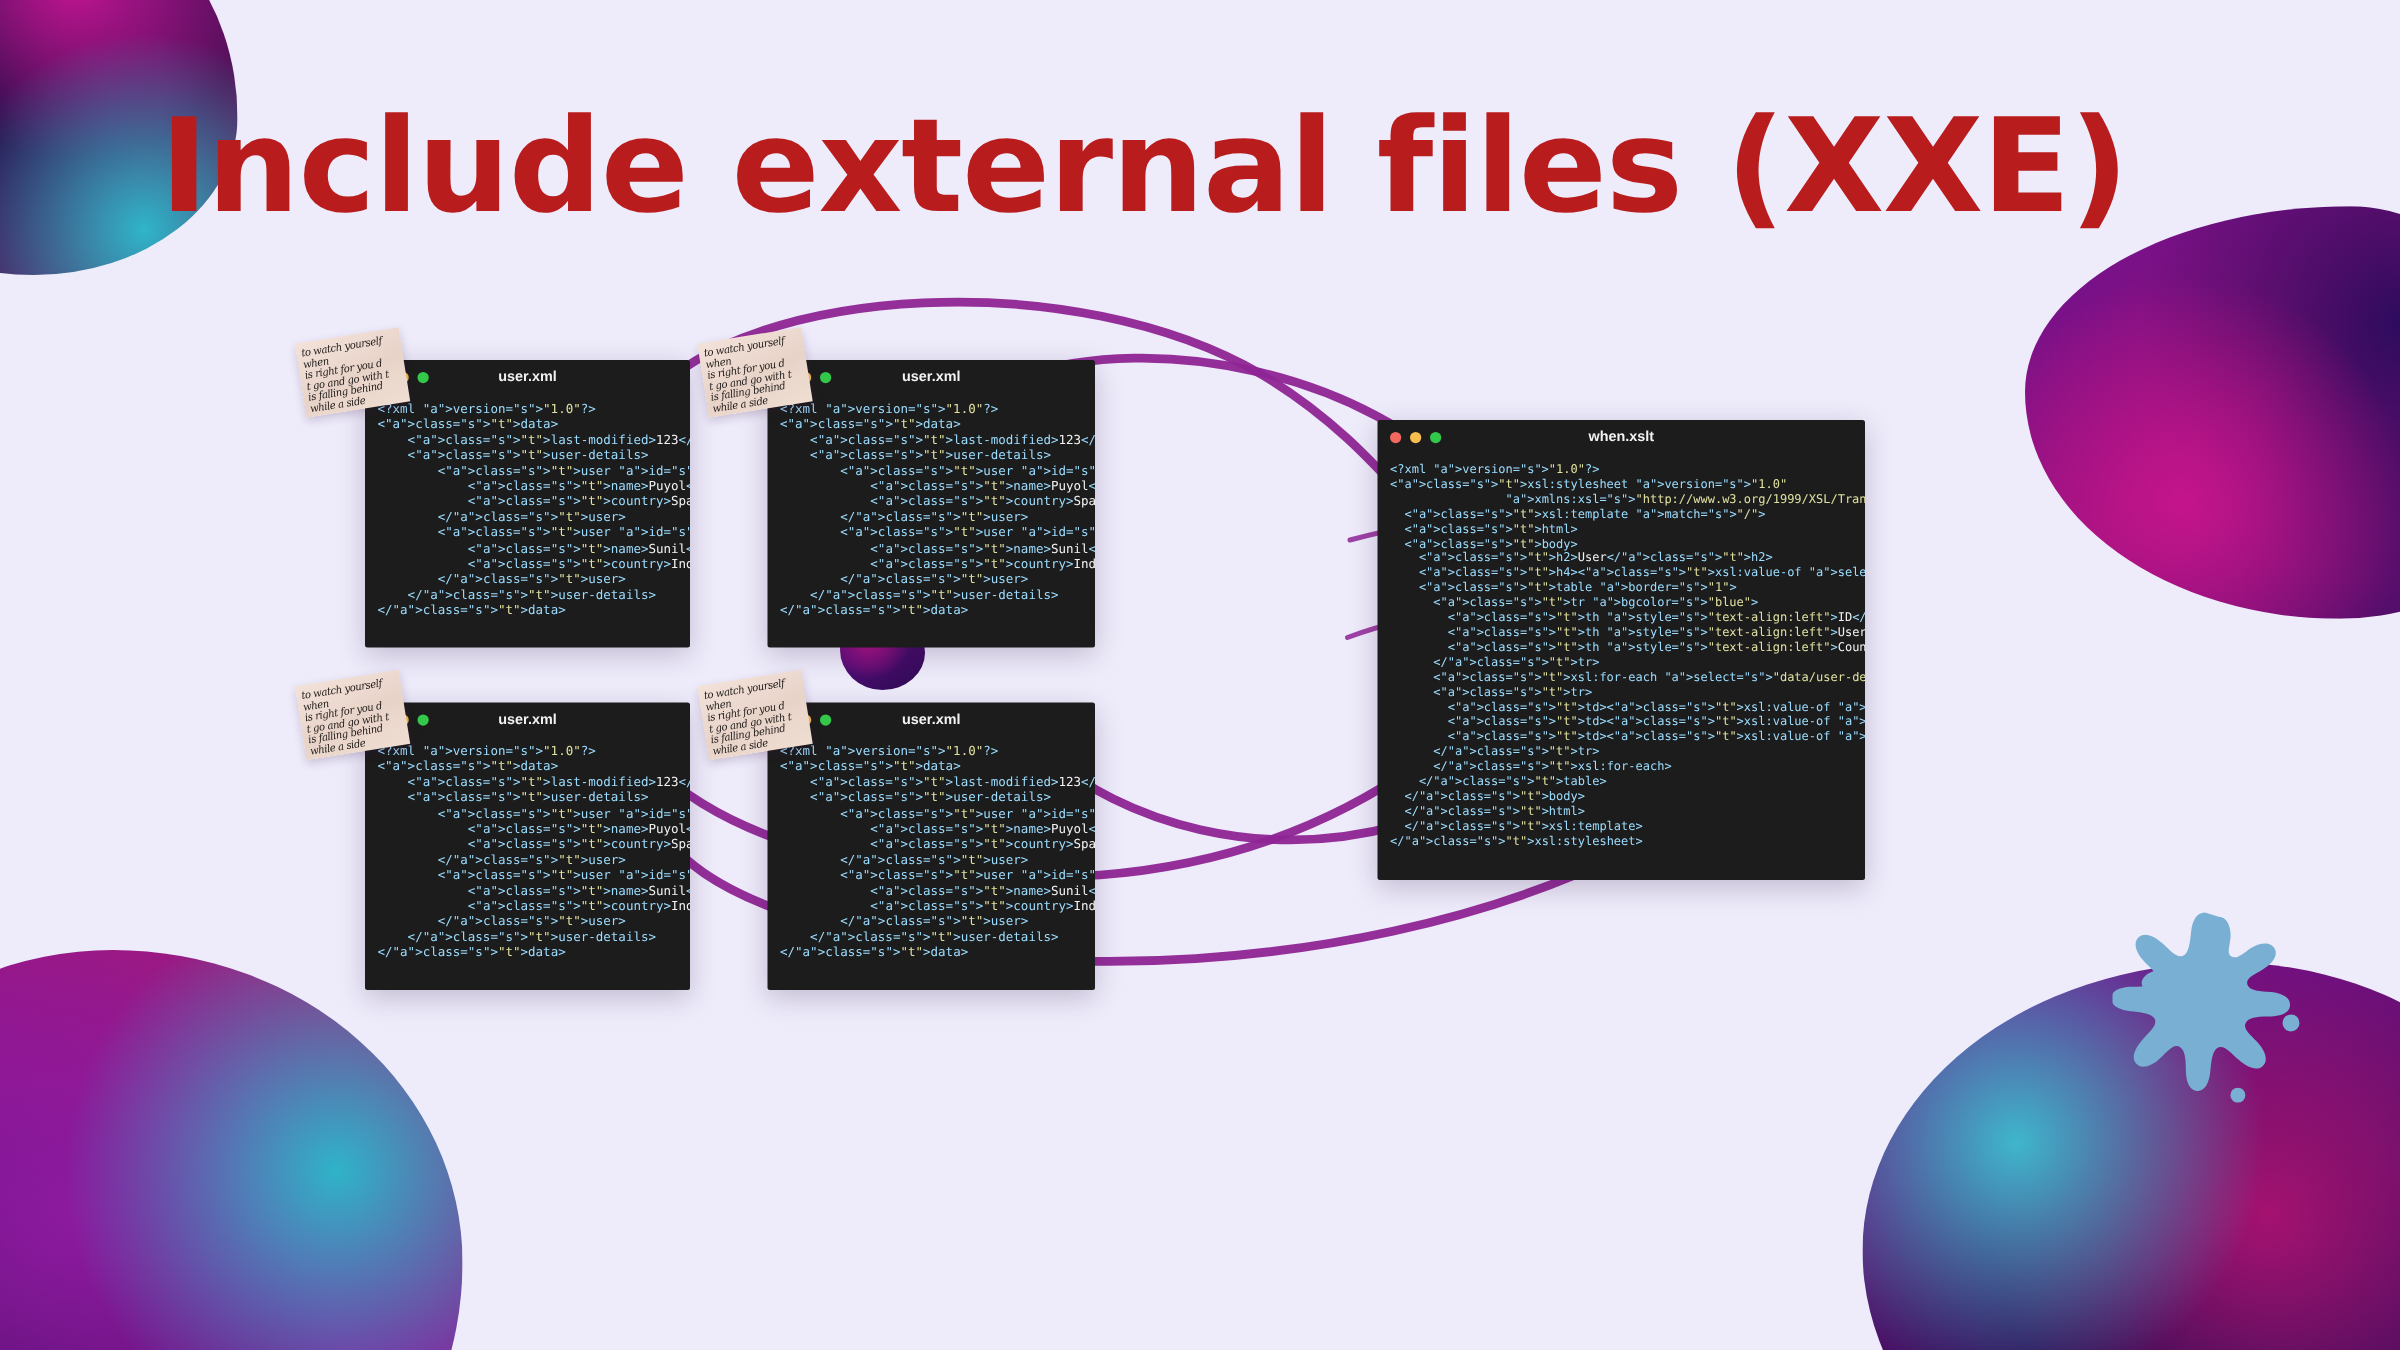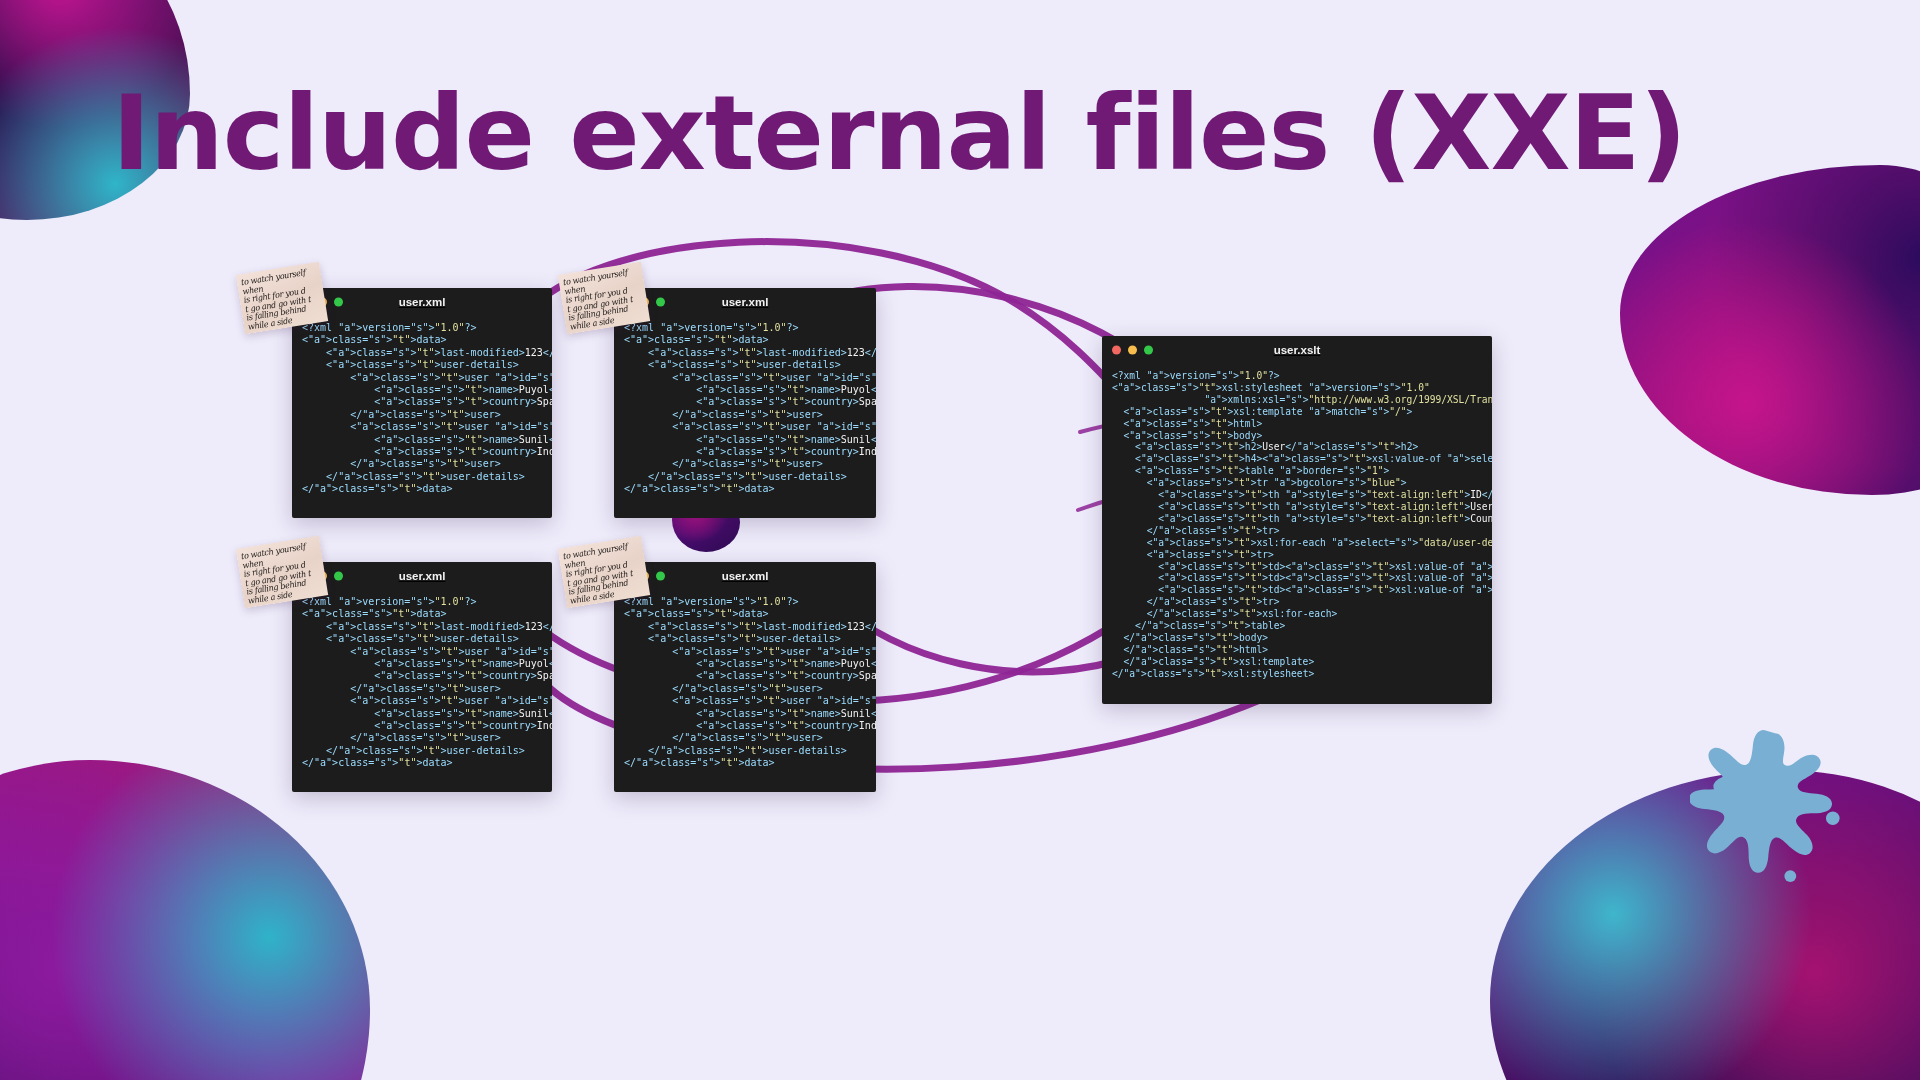--- a/index.html
+++ b/index.html
@@ -56,37 +56,37 @@
   #blob-small-purple {
     left:672px; top:490px; width:68px; height:62px;
     border-radius:54% 46% 50% 50% / 48% 52% 48% 52%;
     background:
       radial-gradient(circle at 35% 30%, #c5148c 0%, rgba(197,20,140,0) 55%),
       linear-gradient(150deg,#6a1090 0%, #2d0b52 100%);
   }
 
   
   #page-title {
-    position:absolute; left:112px; top:72px;
+    position:absolute; left:128px; top:72px;
     font-size:104px; font-weight:bold; letter-spacing:-1px;
-    color:#701a75; white-space:nowrap;
+    color:#b91c1c; white-space:nowrap;
     font-family:"DejaVu Sans", sans-serif;
   }
 
   
   .code-window {
     position:absolute;
     background:#1c1c1c;
     border-radius:2px;
     box-shadow:0 6px 22px rgba(40,10,60,.22);
     overflow:hidden;
   }
   .titlebar {
     height:28px; position:relative;
-    display:flex; align-items:center; justify-content:center;text-decoration:underline;
+    display:flex; align-items:center; justify-content:center;
   }
   .dots { position:absolute; left:10px; top:50%; transform:translateY(-50%);
           display:flex; gap:7px; }
   .dot { width:9px; height:9px; border-radius:50%; }
   .dot.red    { background:#f0685f; }
   .dot.yellow { background:#f7bd4d; }
   .dot.green  { background:#34c84a; }
   .win-title {
     color:#f2f2f2; font-size:11.5px; font-weight:bold;
     font-family:"Liberation Sans", sans-serif;
@@ -270,21 +270,21 @@
 &lt;/<span <span="" class="&lt;span">"a"</span>&gt;class=<span class="&lt;span">"s"</span>&gt;<span class="s">"t"</span>&gt;data&gt;</pre>
 </div>
 
 <div class="code-window" id="xslt-win">
   <div class="titlebar">
     <span class="dots">
       <span class="dot red"></span>
       <span class="dot yellow"></span>
       <span class="dot green"></span>
     </span>
-    <span class="win-title">user.xslt</span>
+    <span class="win-title">when.xslt</span>
   </div>
   <pre class="code-body">&lt;?xml <span class="&lt;span">"a"</span>&gt;version=<span class="&lt;span">"s"</span>&gt;<span class="s">"1.0"</span>?&gt;
 &lt;<span <span="" class="&lt;span">"a"</span>&gt;class=<span class="&lt;span">"s"</span>&gt;<span class="s">"t"</span>&gt;xsl:stylesheet <span class="&lt;span">"a"</span>&gt;version=<span class="&lt;span">"s"</span>&gt;<span class="s">"1.0"</span>
                 <span class="&lt;span">"a"</span>&gt;xmlns:xsl=<span class="&lt;span">"s"</span>&gt;<span class="s">"http://www.w3.org/1999/XSL/Transform"</span>&gt;
   &lt;<span <span="" class="&lt;span">"a"</span>&gt;class=<span class="&lt;span">"s"</span>&gt;<span class="s">"t"</span>&gt;xsl:template <span class="&lt;span">"a"</span>&gt;match=<span class="&lt;span">"s"</span>&gt;<span class="s">"/"</span>&gt;
   &lt;<span <span="" class="&lt;span">"a"</span>&gt;class=<span class="&lt;span">"s"</span>&gt;<span class="s">"t"</span>&gt;html&gt;
   &lt;<span <span="" class="&lt;span">"a"</span>&gt;class=<span class="&lt;span">"s"</span>&gt;<span class="s">"t"</span>&gt;body&gt;
     &lt;<span <span="" class="&lt;span">"a"</span>&gt;class=<span class="&lt;span">"s"</span>&gt;<span class="s">"t"</span>&gt;h2&gt;<span class="v">User</span>&lt;/<span <span="" class="&lt;span">"a"</span>&gt;class=<span class="&lt;span">"s"</span>&gt;<span class="s">"t"</span>&gt;h2&gt;
     &lt;<span <span="" class="&lt;span">"a"</span>&gt;class=<span class="&lt;span">"s"</span>&gt;<span class="s">"t"</span>&gt;h4&gt;&lt;<span <span="" class="&lt;span">"a"</span>&gt;class=<span class="&lt;span">"s"</span>&gt;<span class="s">"t"</span>&gt;xsl:value-of <span class="&lt;span">"a"</span>&gt;select=&gt;/&gt;&lt;/&gt;class=&gt;&gt;h4&gt;
     &lt;<span <span="" class="&lt;span">"a"</span>&gt;class=<span class="&lt;span">"s"</span>&gt;<span class="s">"t"</span>&gt;table <span class="&lt;span">"a"</span>&gt;border=<span class="&lt;span">"s"</span>&gt;<span class="s">"1"</span>&gt;

